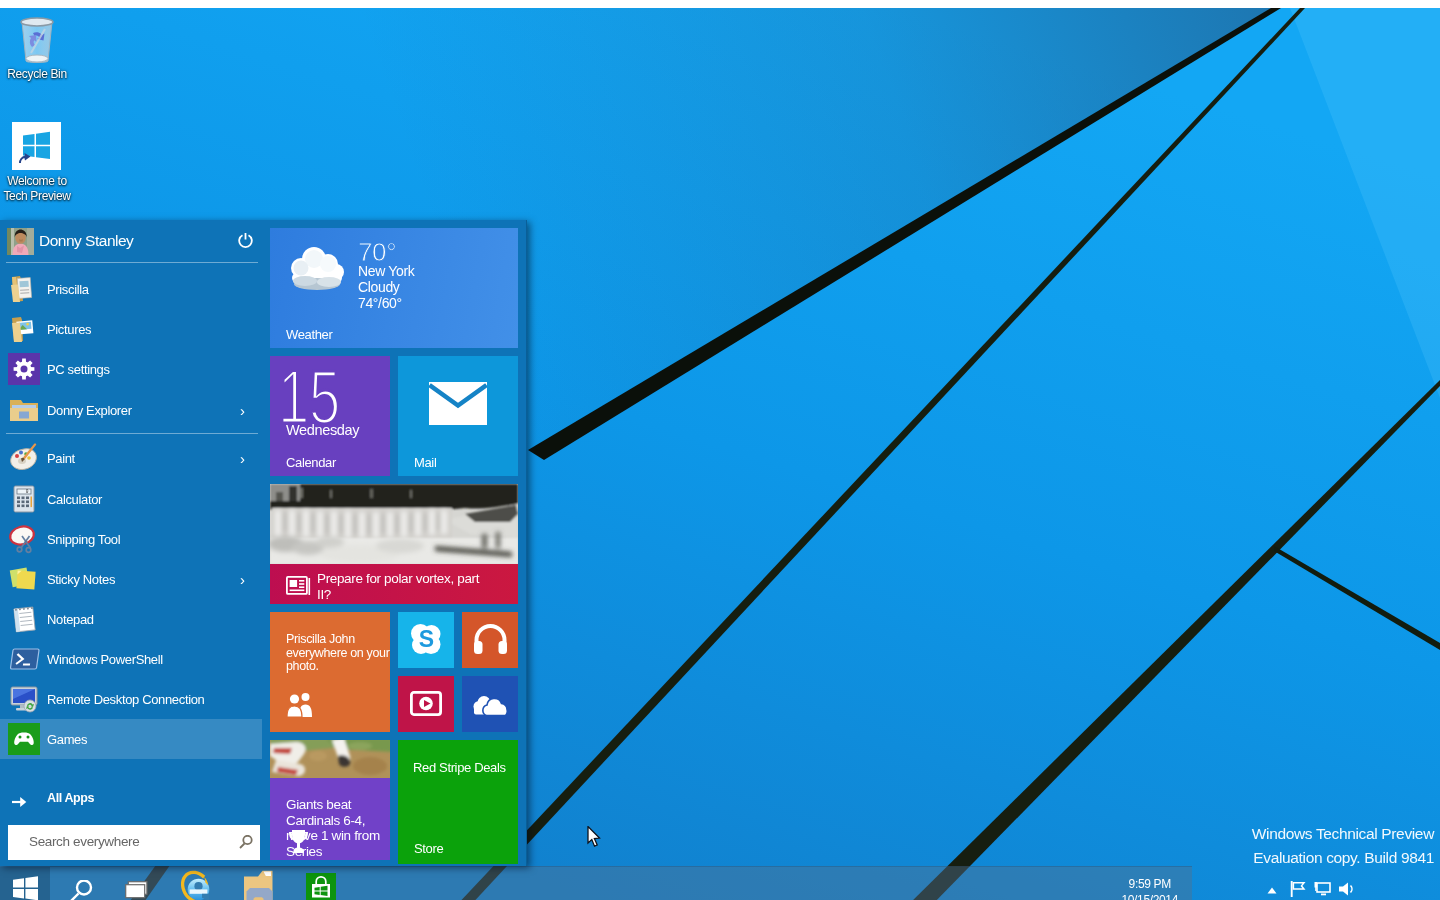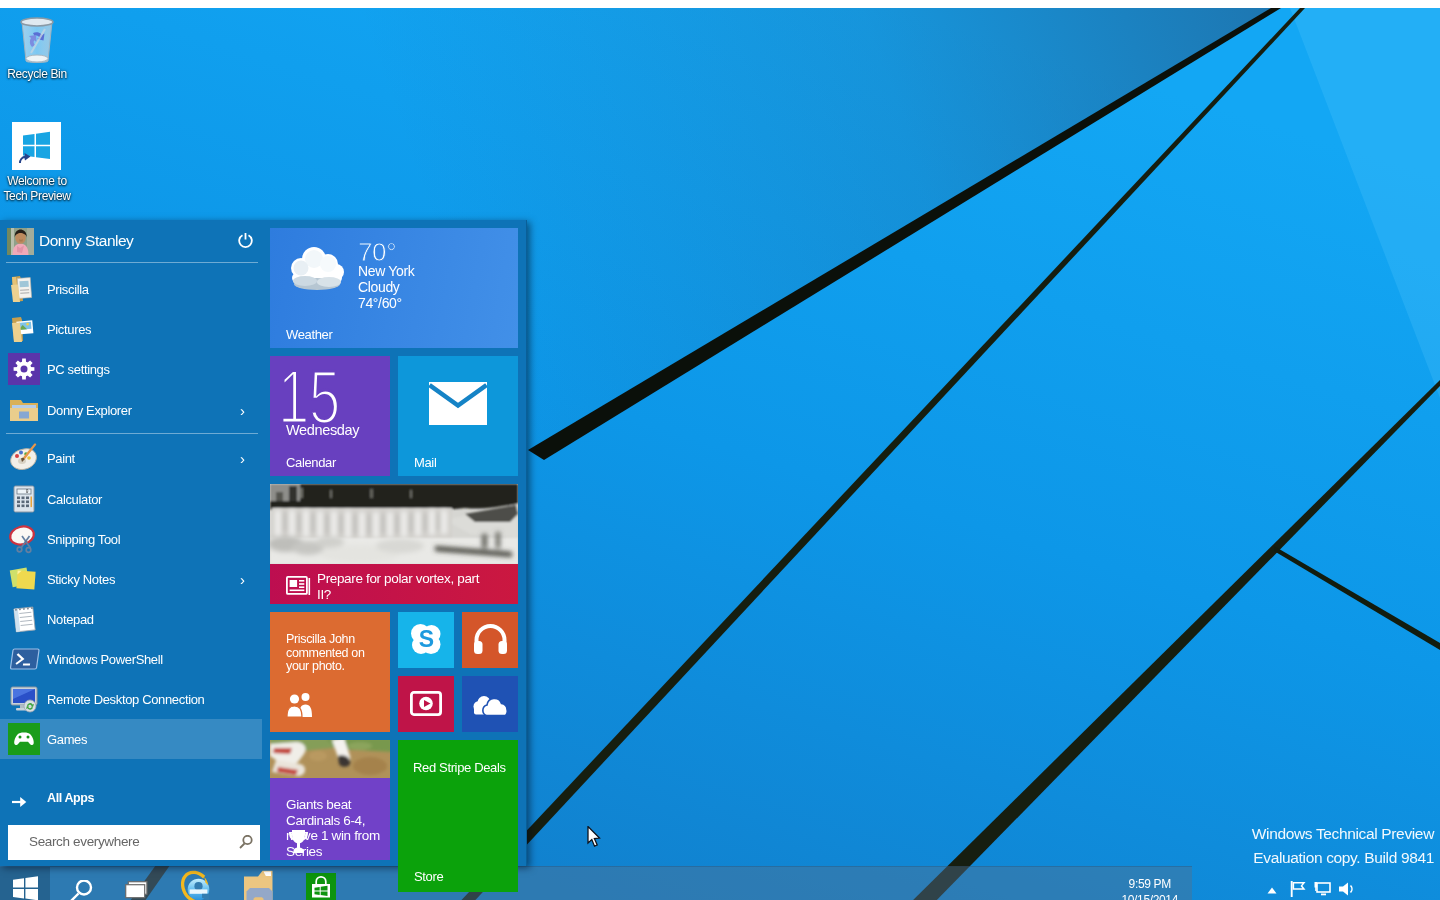--- a/index.html
+++ b/index.html
@@ -458,21 +458,21 @@
           <line x1="13" y1="4.8" x2="18.3" y2="4.8"></line>
             <line x1="13" y1="8" x2="18.3" y2="8"></line>
           <line x1="13" y1="11.2" x2="18.3" y2="11.2"></line>
             <line x1="3.6" y1="14.3" x2="18.3" y2="14.3"></line>
         </g>
         <line x1="23.3" y1="2" x2="23.3" y2="19" stroke="#fff" stroke-width="1.6"></line>
       </svg>
       <div class="ttext" style="left:47px; top:87px;">Prepare for polar vortex, part<br>II?</div>
     </div>
     <div class="tile" id="t-social" style="left:270px; top:392px; width:120px; height:120px; background:#dc6b31;">
-      <div class="ttext" style="left:16px; top:21px; font-size:12.5px; line-height:13.5px;">Priscilla John commented on your photo.</div>
+      <div class="ttext" style="left:16px; top:21px; font-size:12.5px; line-height:13.5px;">Priscilla John everywhere on your photo.</div>
       <svg class="abs" style="left:17px; top:80px;" width="27" height="25" viewBox="0 0 27 25">
         <g fill="#fff">
           <circle cx="18.5" cy="5" r="4"></circle>
           <path d="M12,25 C12,16 14,12.5 18.5,12.5 C23,12.5 25,16 25,25 Z"></path>
           <circle cx="7.5" cy="7" r="4.6"></circle>
           <path d="M0,25 C0,17 2.5,14 7.5,14 C12.5,14 15,17 15,25 Z" stroke="#dc6b31" stroke-width="1.2"></path>
         </g>
       </svg>
     </div>
     <div class="tile" id="t-skype" style="left:398px; top:392px; width:56px; height:56px; background:#16b4ea;">
@@ -540,21 +540,21 @@
       <svg class="abs" style="left:17px; top:90px;" width="23" height="23" viewBox="0 0 23 23">
         <g fill="#fff">
           <path d="M5,0 H18 V4 C18,10 15.5,13.5 11.5,13.5 C7.5,13.5 5,10 5,4 Z"></path>
           <path d="M5,2 H2 C2,7 3.5,9.5 6.5,10 L6,7.5 C4.5,7 4,5 4,3.5 L5,3.5 Z"></path>
           <path d="M18,2 H21 C21,7 19.5,9.5 16.5,10 L17,7.5 C18.5,7 19,5 19,3.5 L18,3.5 Z"></path>
           <rect x="10" y="13" width="3" height="5"></rect>
           <path d="M6.5,21 C6.5,19 8,17.5 11.5,17.5 C15,17.5 16.5,19 16.5,21 V23 H6.5 Z"></path>
         </g>
       </svg>
     </div>
-    <div class="tile" id="t-store" style="left:398px; top:520px; width:120px; height:152px; background:#0ba20b;">
+    <div class="tile" id="t-store" style="left:398px; top:520px; width:120px; height:124px; background:#0ba20b;">
       <div class="abs" style="left:15px; top:20px; font-size:13px; white-space:nowrap;">Red Stripe Deals</div>
       <div class="tlabel" style="bottom:8px;">Store</div>
     </div>
   </div>
 
   <svg class="abs" style="left:587px; top:818px;" width="14" height="22" viewBox="0 0 14 22">
     <path d="M1,0.5 L1,17 L4.8,13.6 L7.5,20.2 L10.2,19 L7.4,12.6 L12.5,12.1 Z" fill="#fff" stroke="#10141c" stroke-width="1.3"></path>
   </svg>
 </div>
 

